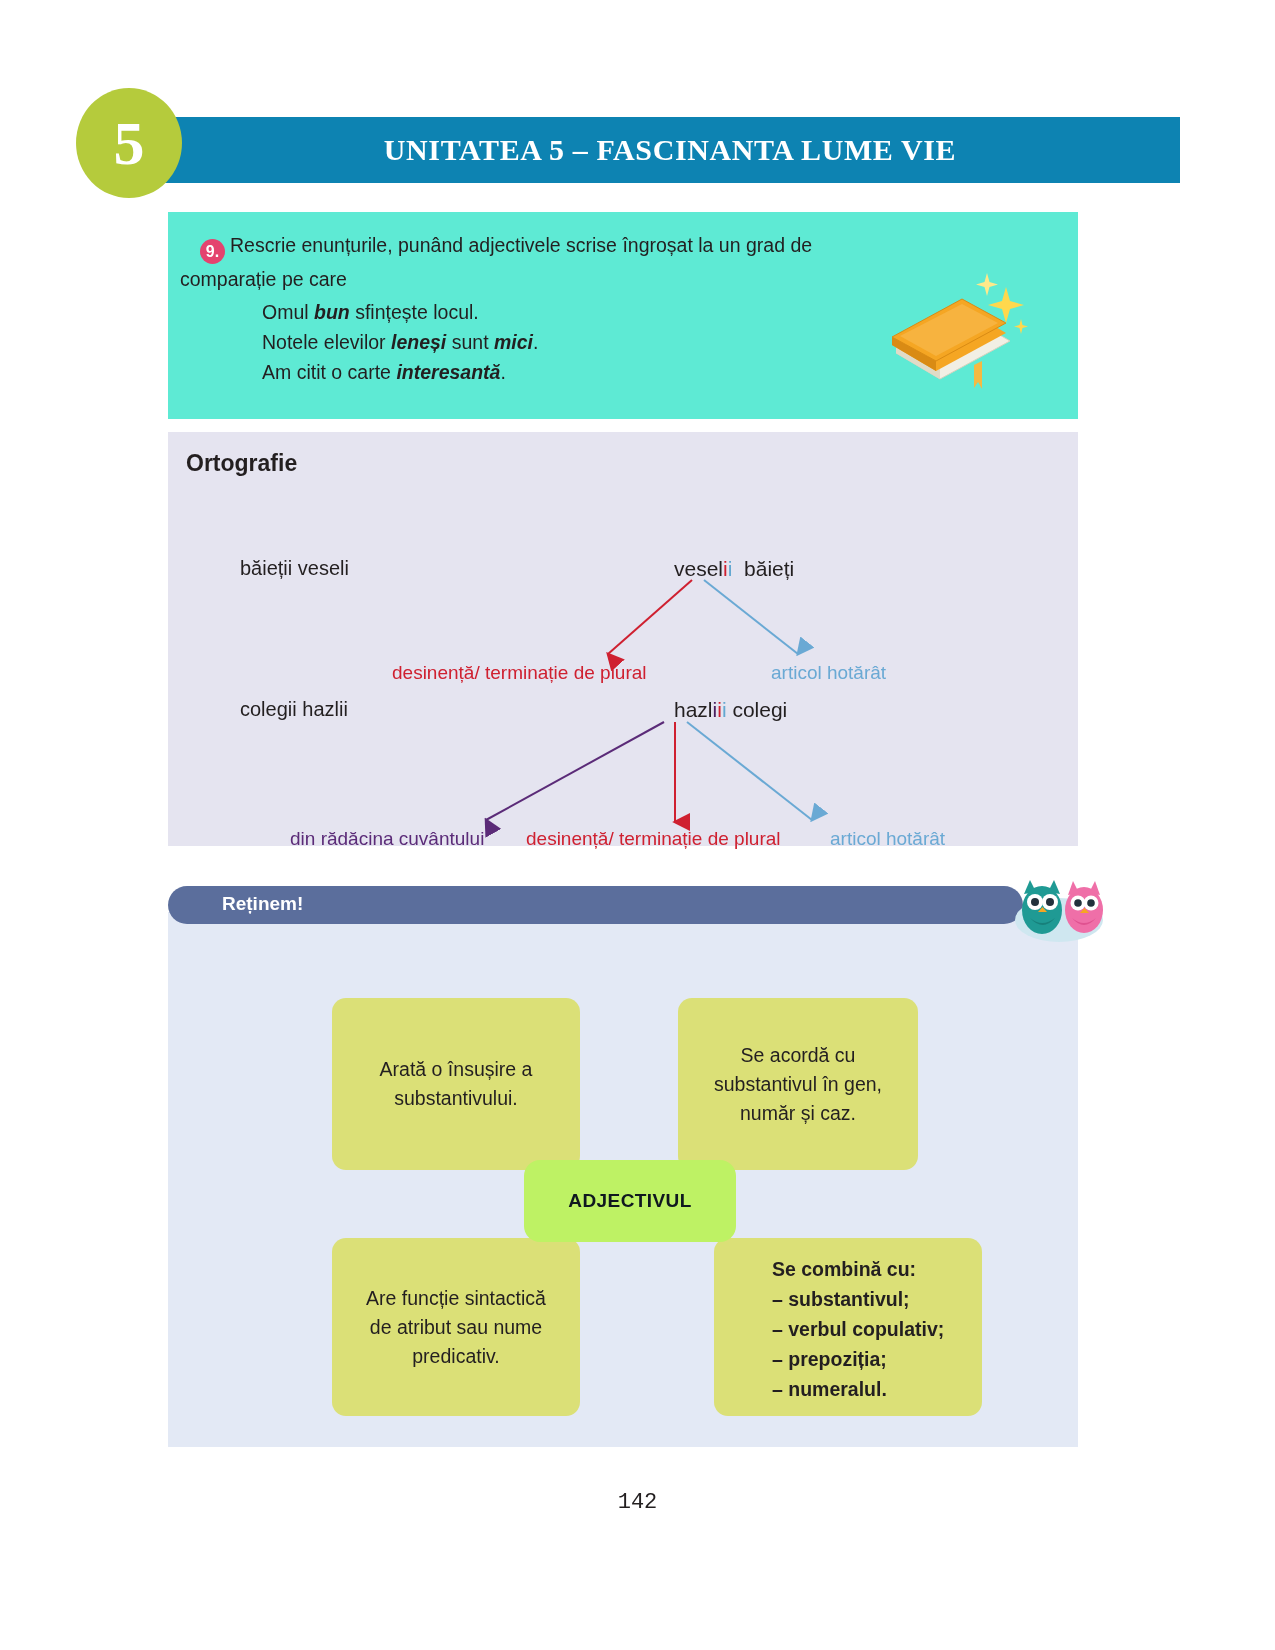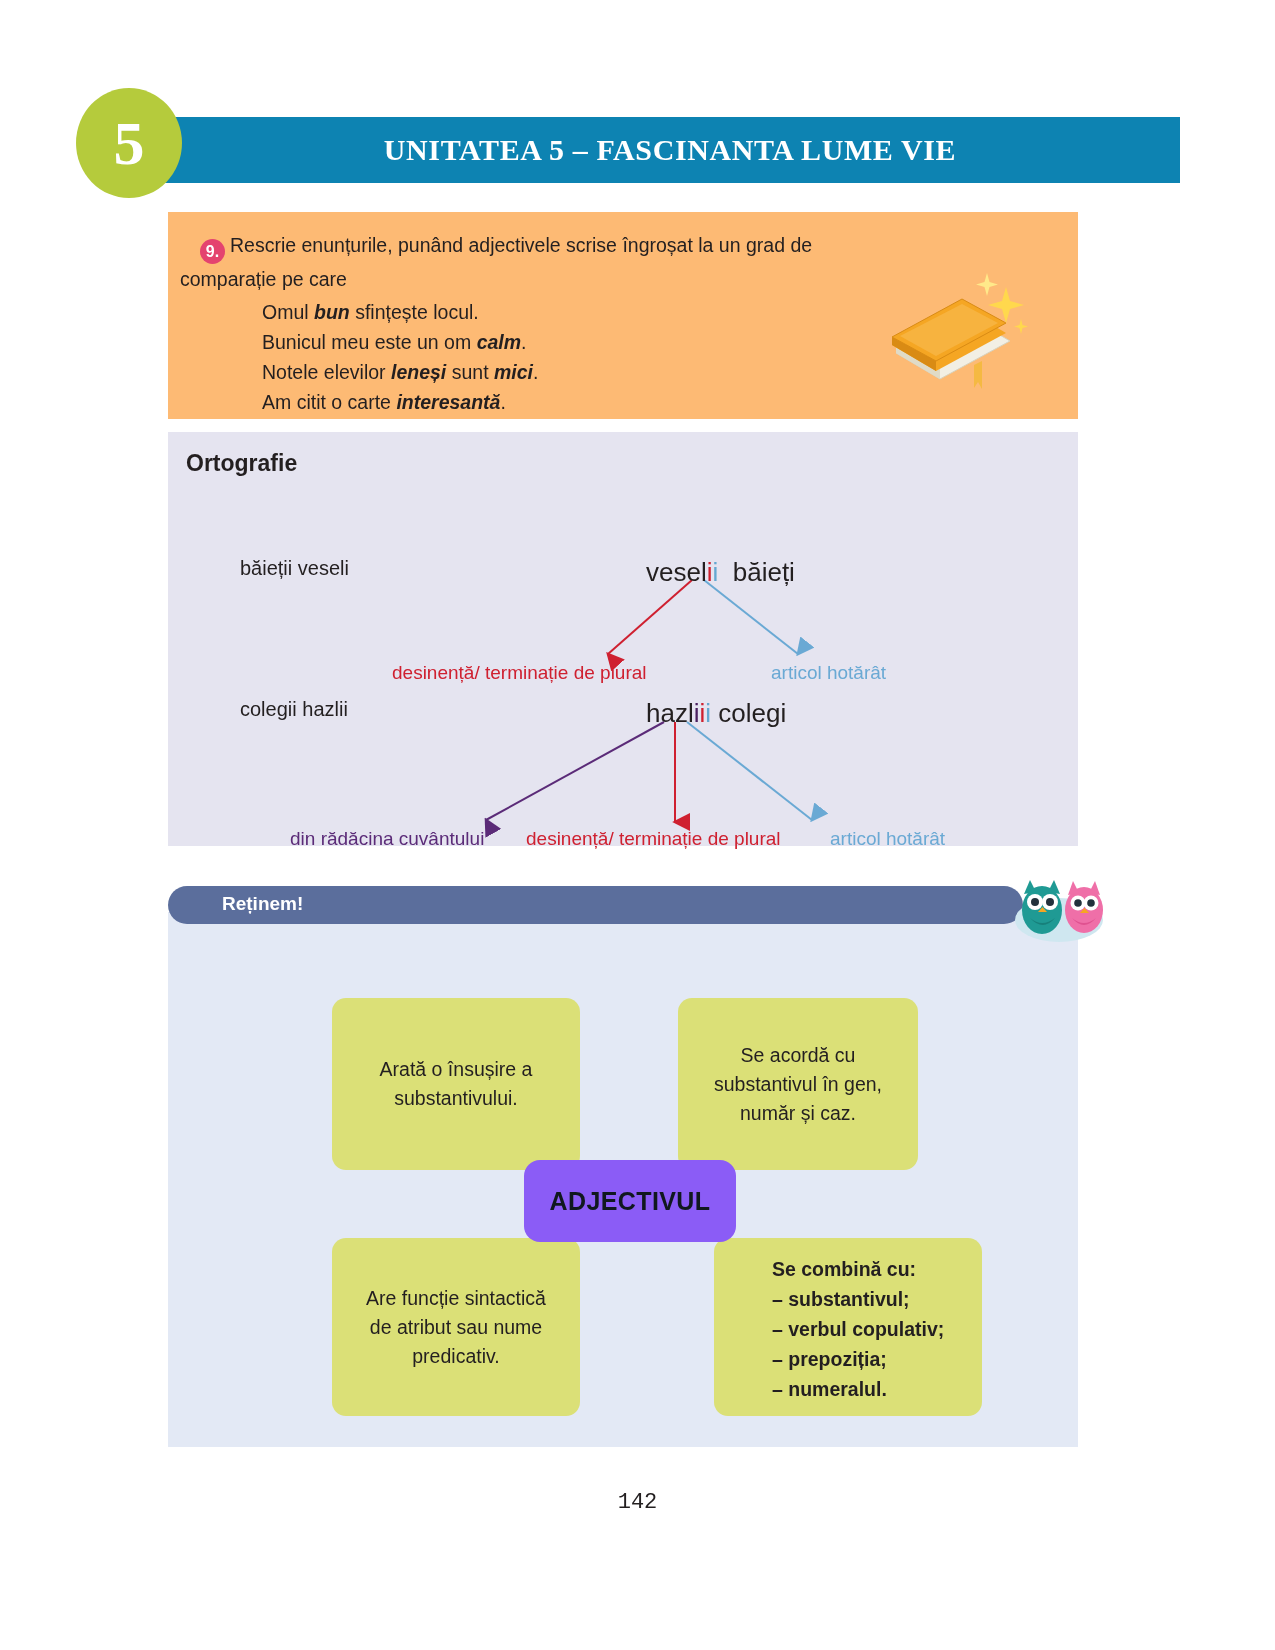--- a/index.html
+++ b/index.html
@@ -46,21 +46,21 @@
     font-weight: bold;
     font-size: 62px;
     line-height: 1;
   }
 
   
   .exercise-box {
     position: absolute;
     left: 168px; top: 212px;
     width: 910px; height: 207px;
-    background: #fdba74;
+    background: #5eead4;
   }
   .ex-body {
     position: absolute;
     left: 12px; top: 18px;
     width: 715px;
     font-size: 19.5px;
     line-height: 30px;
     color: #231f20;
   }
   .ex-num {
@@ -108,21 +108,21 @@
   .orto-note {
     position: absolute;
     left: 17px; top: 58px;
     font-size: 19px;
     color: #231f20;
   }
   .orto-note i { font-style: italic; }
   .orto-note b { font-style: italic; font-weight: bold; }
 
   .pair-left { position: absolute; font-size: 20px; color: #231f20; }
-  .pair-right { position: absolute; font-size: 26px; color: #231f20; }
+  .pair-right { position: absolute; font-size: 21px; color: #231f20; margin-left: 28px; }
   .i-red { color: #cf202f; }
   .i-blue { color: #64a8d1; }
   .i-purple { color: #4b2060; }
 
   .lbl { position: absolute; font-size: 19px; white-space: nowrap; }
   .lbl-red { color: #cf2030; text-align: right; }
   .lbl-blue { color: #6aa9d4; }
   .lbl-purple { color: #5b2b78; }
 
   .orto-svg {
@@ -175,24 +175,24 @@
   .mm-box.bl { left: 332px; top: 1238px; width: 248px; height: 178px; }
   .mm-box.br { left: 714px; top: 1238px; width: 268px; height: 178px;
                 align-items: flex-start; justify-content: flex-start;
                 text-align: left; padding: 16px 2px 10px 58px; font-weight: bold; }
   .mm-list { line-height: 30px; }
   .mm-list .item { white-space: nowrap; }
   .mm-center {
     position: absolute;
     left: 524px; top: 1160px;
     width: 212px; height: 82px;
-    background: #8b5cf6;
+    background: #bef264;
     border-radius: 16px;
     display: flex; align-items: center; justify-content: center;
-    font-size: 25px; font-weight: bold;
+    font-size: 19px; font-weight: bold;
     color: #10181f;
     letter-spacing: 0.4px;
   }
 
   
   .page-number {
     position: absolute;
     left: 0; top: 1490px;
     width: 1275px;
     text-align: center;
@@ -206,21 +206,20 @@
 
 <div class="header-band"></div>
 <div class="header-title">UNITATEA 5 – FASCINANTA LUME VIE</div>
 <div class="unit-badge">5</div>
 
 <div class="exercise-box">
   <div class="ex-body">
     <span class="ex-num">9.</span><span>Rescrie enunțurile, punând adjectivele scrise îngroșat la un grad de comparație pe care</span>
     <div class="ex-sentences">
       <div><span>Omul </span><b>bun</b><span> sfințește locul.</span></div>
-      <div><span>Bunicul meu este un om </span><b>calm</b><span>.</span></div>
       <div><span>Notele elevilor </span><b>leneși</b><span> sunt </span><b>mici</b><span>.</span></div>
       <div><span>Am citit o carte </span><b>interesantă</b><span>.</span></div>
     </div>
   </div>
 
   <svg class="book-illu" viewBox="0 0 150 140">
 
     <path d="M18 96 L62 122 L132 84 L88 58 Z" fill="#f2efe4" stroke="#d8d2bd" stroke-width="1"></path>
     <path d="M18 96 L62 122 L62 112 L18 88 Z" fill="#e0dbc7"></path>
 

